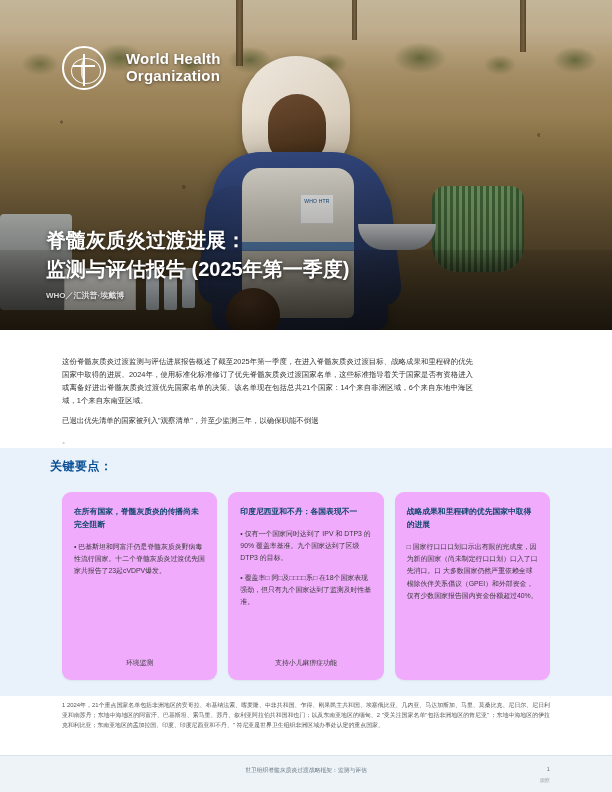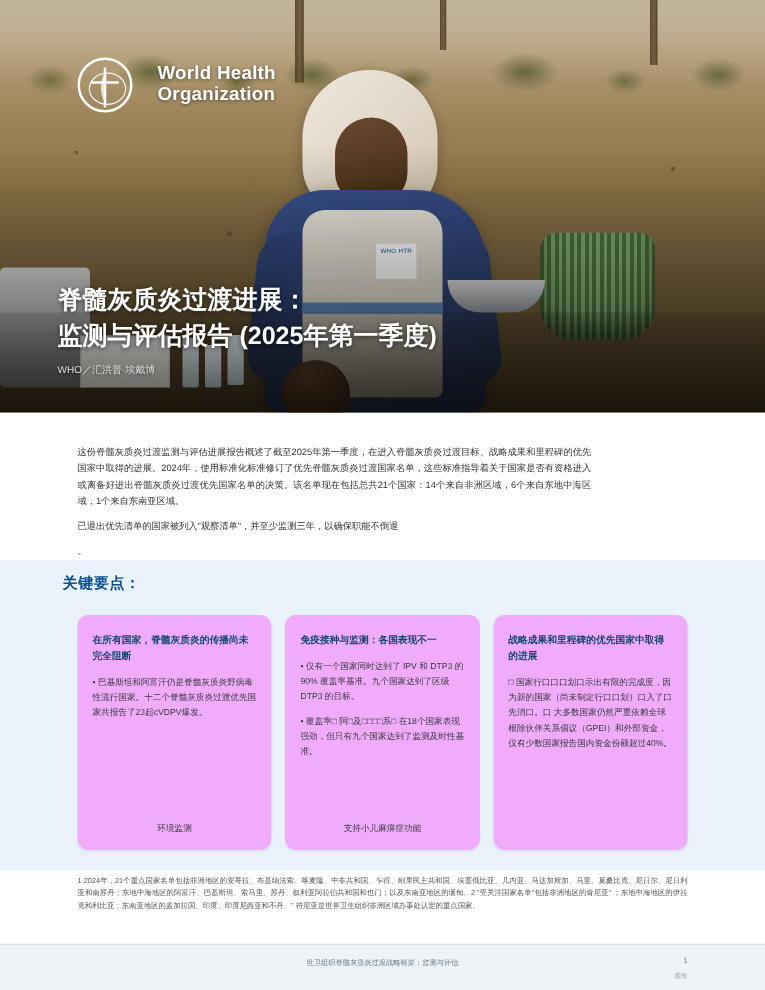--- a/index.html
+++ b/index.html
@@ -287,20 +287,21 @@
     line-height: 1.45;
     text-shadow: 0 1px 4px rgba(0,0,0,.65);
     margin: 0;
   }
   .hero-sub {
     margin-top: 6px;
     font-size: 8px;
     color: #e8e8e8;
     opacity: .9;
     text-shadow: 0 1px 3px rgba(0,0,0,.7);
+    font-weight: bold;
   }
 
   
   .intro {
     position: absolute;
     left: 0; top: 330px;
     width: 535px;
     padding: 26px 62px 0 62px;
     box-sizing: border-box;
   }
@@ -483,21 +484,21 @@
 
     <div class="card">
       <div class="card-title">在所有国家，脊髓灰质炎的传播尚未完全阻断</div>
       <div class="card-body">
         <span class="bullet">• 巴基斯坦和阿富汗仍是脊髓灰质炎野病毒性流行国家。十二个脊髓灰质炎过渡优先国家共报告了23起cVDPV爆发。</span>
       </div>
       <div class="card-foot">环境监测</div>
     </div>
 
     <div class="card">
-      <div class="card-title">免疫接种与监测：各国表现不一</div>
+      <div class="card-title">印度尼西亚和不丹：各国表现不一</div>
       <div class="card-body">
         <span class="bullet">• 仅有一个国家同时达到了 IPV 和 DTP3 的 90% 覆盖率基准。九个国家达到了区级 DTP3 的目标。</span>
         <span class="bullet">• 覆盖率□ 阿□及□□□□系□ 在18个国家表现强劲，但只有九个国家达到了监测及时性基准。</span>
       </div>
       <div class="card-foot">支持小儿麻痹症功能</div>
     </div>
 
     <div class="card">
       <div class="card-title">战略成果和里程碑的优先国家中取得的进展</div>
       <div class="card-body">

